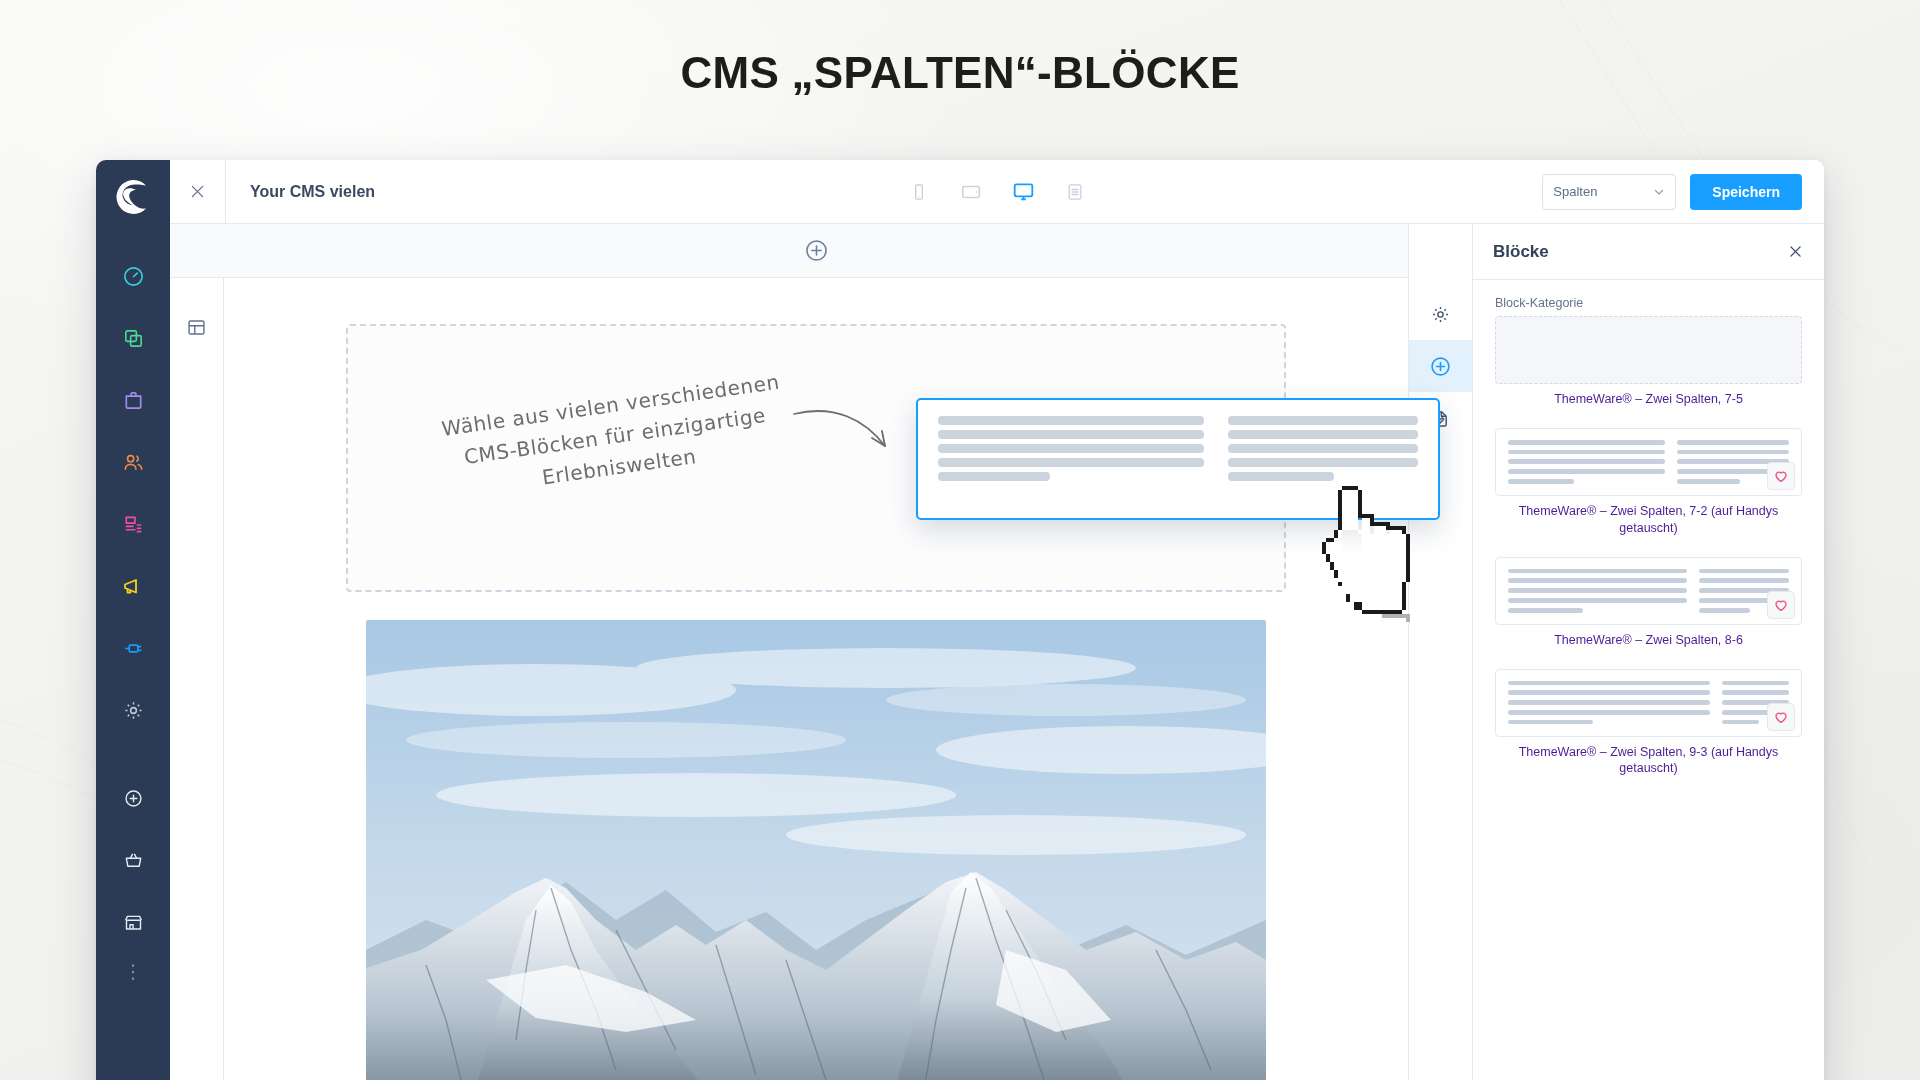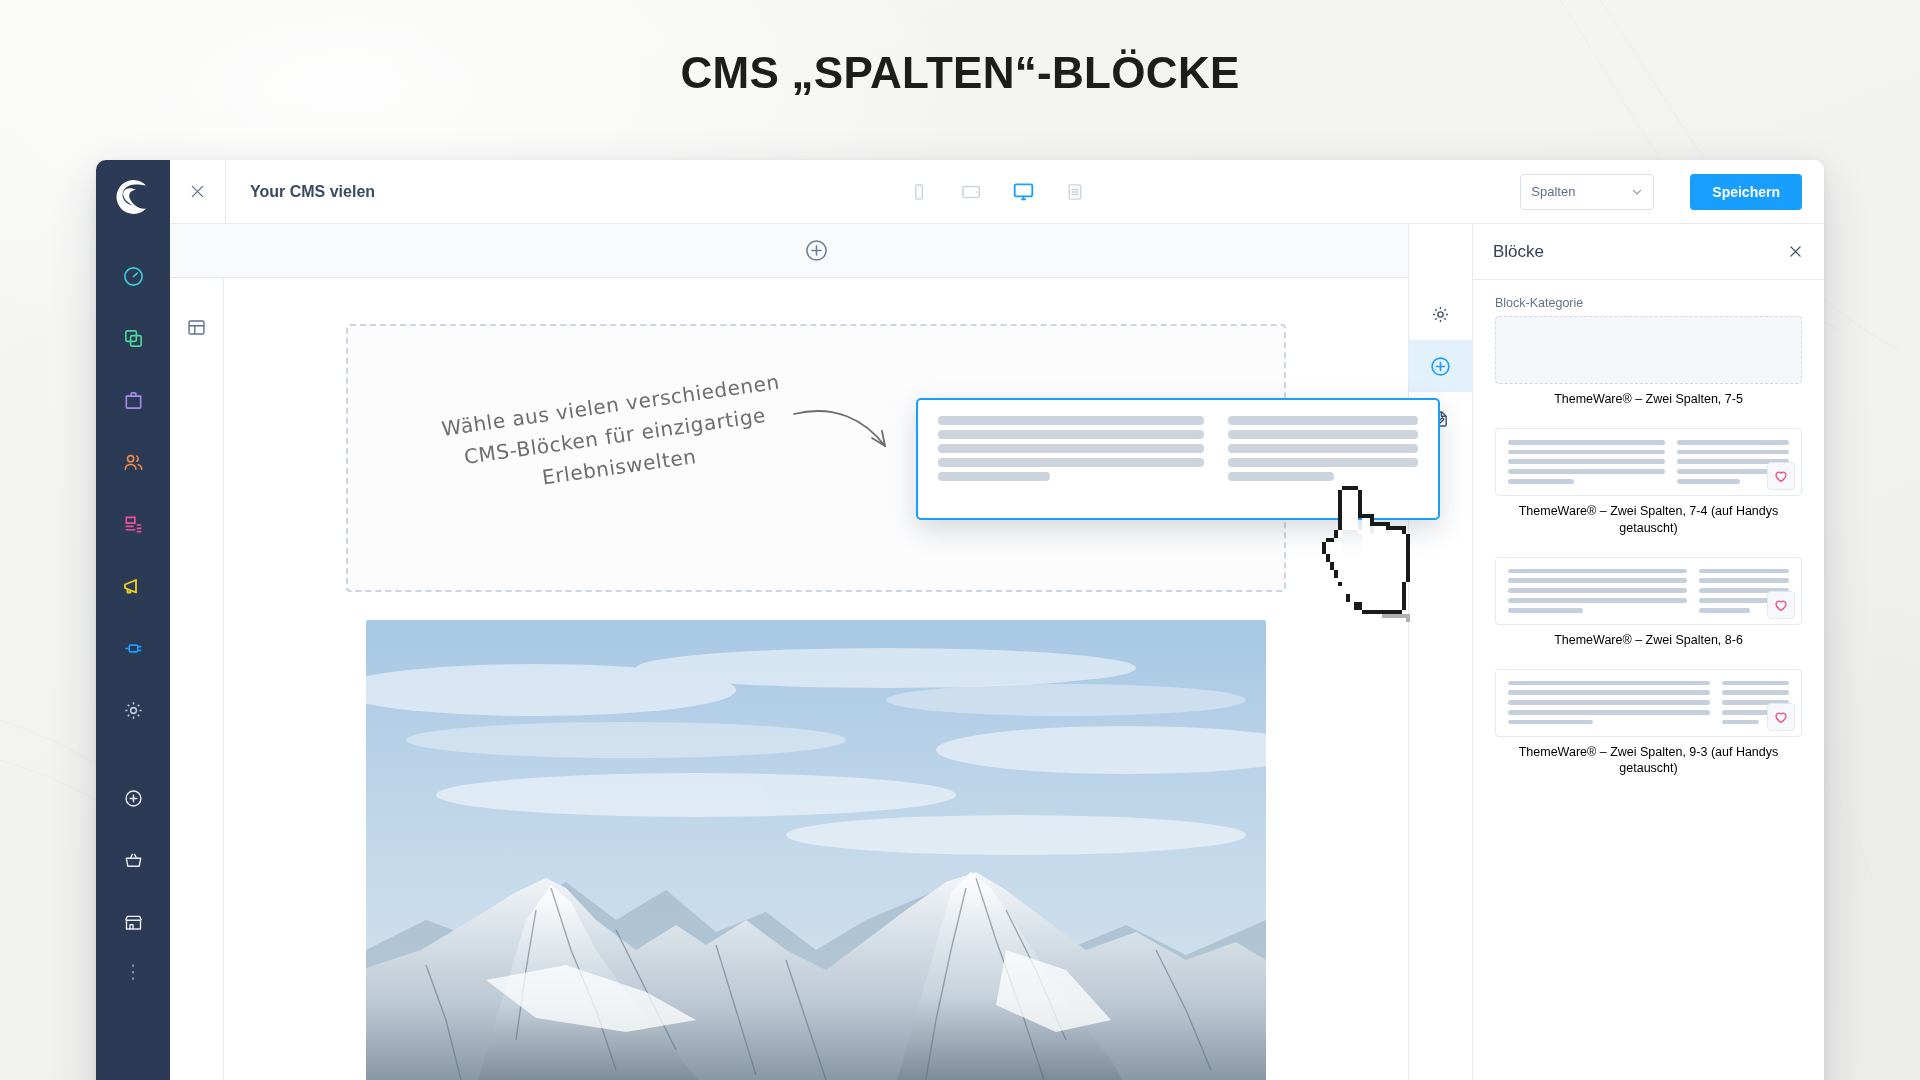--- a/index.html
+++ b/index.html
@@ -150,21 +150,20 @@
     height: 36px;
     background: #189eff;
     color: #fff;
     border: none;
     border-radius: 4px;
     padding: 0 22px;
     font-size: 14px;
     font-weight: bold;
     font-family: "Liberation Sans", sans-serif;
     cursor: pointer;
-    margin-left: 22px;
   }
 
   
   .work-area {
     flex: 1;
     display: flex;
     min-height: 0;
   }
 
   
@@ -262,21 +261,21 @@
     min-height: 0;
   }
   .panel-head {
     height: 56px;
     flex: 0 0 56px;
     display: flex; align-items: center;
     justify-content: space-between;
     padding: 0 20px;
     border-bottom: 1px solid #e6eaf0;
   }
-  .panel-title { font-size: 17px; font-weight: normal; color: #33415a; }
+  .panel-title { font-size: 17px; font-weight: bold; color: #33415a; }
   .panel-close { cursor: pointer; display: flex; }
   .panel-body {
     flex: 1;
     overflow: hidden;
     padding: 16px 22px 0 22px;
   }
   .field-label {
     font-size: 12.5px;
     color: #63728a;
     margin-bottom: 6px;
@@ -317,21 +316,21 @@
     right: 6px; bottom: 5px;
     width: 28px; height: 28px;
     background: #f6f8fa;
     border: 1px solid #e4e9f0;
     border-radius: 4px;
     display: flex; align-items: center; justify-content: center;
   }
   .block-label {
     margin-top: 7px;
     font-size: 12.5px;
-    color: #000000;
+    color: #4c1d95;
     text-align: center;
     line-height: 1.35;
   }
 
   
   .drag-ghost {
     position: absolute;
     left: 916px; top: 398px;
     width: 524px; height: 122px;
     background: #fff;
@@ -654,21 +653,21 @@
                     <div class="bline" style="width: 100%;"></div>
                     <div class="bline" style="width: 100%;"></div>
                     <div class="bline" style="width: 56%;"></div>
                   </div>
                   <div class="heart-badge">
                     <svg width="16" height="16" viewBox="0 0 24 24" fill="none" stroke="#ef4f7f" stroke-width="2" stroke-linejoin="round">
                       <path d="M12 20s-7.5-4.8-7.5-9.6A4.3 4.3 0 0 1 12 7.6a4.3 4.3 0 0 1 7.5 2.8C19.5 15.2 12 20 12 20z"></path>
                     </svg>
                   </div>
                 </div>
-                <div class="block-label">ThemeWare® – Zwei Spalten, 7-4 (auf Handys getauscht)</div>
+                <div class="block-label">ThemeWare® – Zwei Spalten, 7-2 (auf Handys getauscht)</div>
               </div>
               <div class="block-item">
                 <div class="block-preview">
                   <div class="bcol" style="flex: 8 1 0%;">
                     <div class="bline" style="width: 100%;"></div>
                     <div class="bline" style="width: 100%;"></div>
                     <div class="bline" style="width: 100%;"></div>
                     <div class="bline" style="width: 100%;"></div>
                     <div class="bline" style="width: 42%;"></div>
                   </div>

